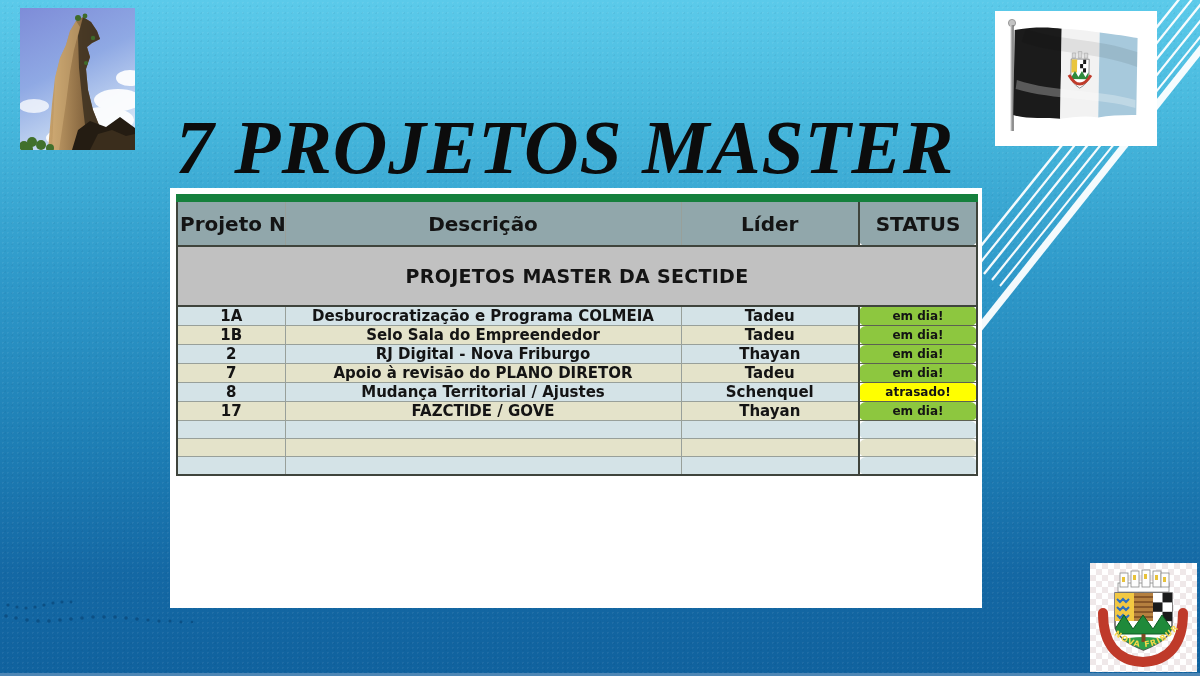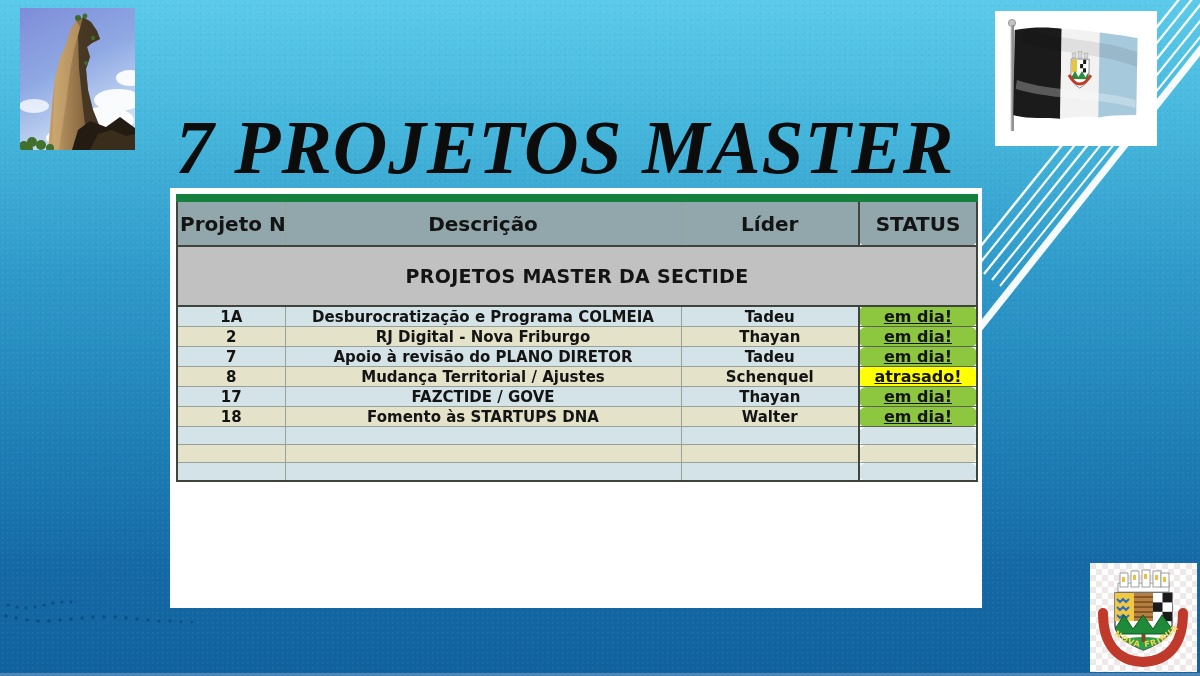--- a/index.html
+++ b/index.html
@@ -59,21 +59,21 @@
   }
   .projects thead th{
     background:#91a7ab;height:48px;font-size:20px;
     border-bottom:2px solid #3f443c;border-top:8px solid #15803d;
   }
   .projects tbody td{height:18px;font-size:15px;}
   .projects tbody tr:nth-child(odd){background:#d4e3e7;}
   .projects tbody tr:nth-child(even){background:#e4e3ca;}
   .projects .col-status{border-left:2px solid #3f443c;border-radius:7px;}
   .projects td.status-filled{
-    border-top:1.4px solid #5c6152;border-bottom:1.4px solid #5c6152;font-size:16px;text-decoration:underline;
+    border-top:1.4px solid #5c6152;border-bottom:1.4px solid #5c6152;font-size:12px;
   }
 </style>
 </head>
 <body>
 
 <div class="stage">
 
   <div class="texture"></div>
 
   <svg class="streaks" width="1200" height="676" viewBox="0 0 1200 676">
@@ -222,20 +222,26 @@
         </tr>
       </thead>
       <tbody id="rows-body">
   <tr>
     <td class="cell-no">1A</td>
     <td class="cell-desc">Desburocratização e Programa COLMEIA</td>
     <td class="cell-leader">Tadeu</td>
     <td class="cell-status col-status status-filled" style="background: rgb(141, 199, 63);">em dia!</td>
   </tr>
 
+  <tr>
+    <td class="cell-no">1B</td>
+    <td class="cell-desc">Selo Sala do Empreendedor</td>
+    <td class="cell-leader">Tadeu</td>
+    <td class="cell-status col-status status-filled" style="background: rgb(141, 199, 63);">em dia!</td>
+  </tr>
 
   <tr>
     <td class="cell-no">2</td>
     <td class="cell-desc">RJ Digital - Nova Friburgo</td>
     <td class="cell-leader">Thayan</td>
     <td class="cell-status col-status status-filled" style="background: rgb(141, 199, 63);">em dia!</td>
   </tr>
 
   <tr>
     <td class="cell-no">7</td>
@@ -251,26 +257,20 @@
     <td class="cell-status col-status status-filled" style="background: rgb(255, 255, 0);">atrasado!</td>
   </tr>
 
   <tr>
     <td class="cell-no">17</td>
     <td class="cell-desc">FAZCTIDE / GOVE</td>
     <td class="cell-leader">Thayan</td>
     <td class="cell-status col-status status-filled" style="background: rgb(141, 199, 63);">em dia!</td>
   </tr>
 
-  <tr>
-    <td class="cell-no">18</td>
-    <td class="cell-desc">Fomento às STARTUPS DNA</td>
-    <td class="cell-leader">Walter</td>
-    <td class="cell-status col-status status-filled" style="background: rgb(141, 199, 63);">em dia!</td>
-  </tr>
 
   <tr>
     <td class="cell-no"></td>
     <td class="cell-desc"></td>
     <td class="cell-leader"></td>
     <td class="cell-status col-status"></td>
   </tr>
 
   <tr>
     <td class="cell-no"></td>

